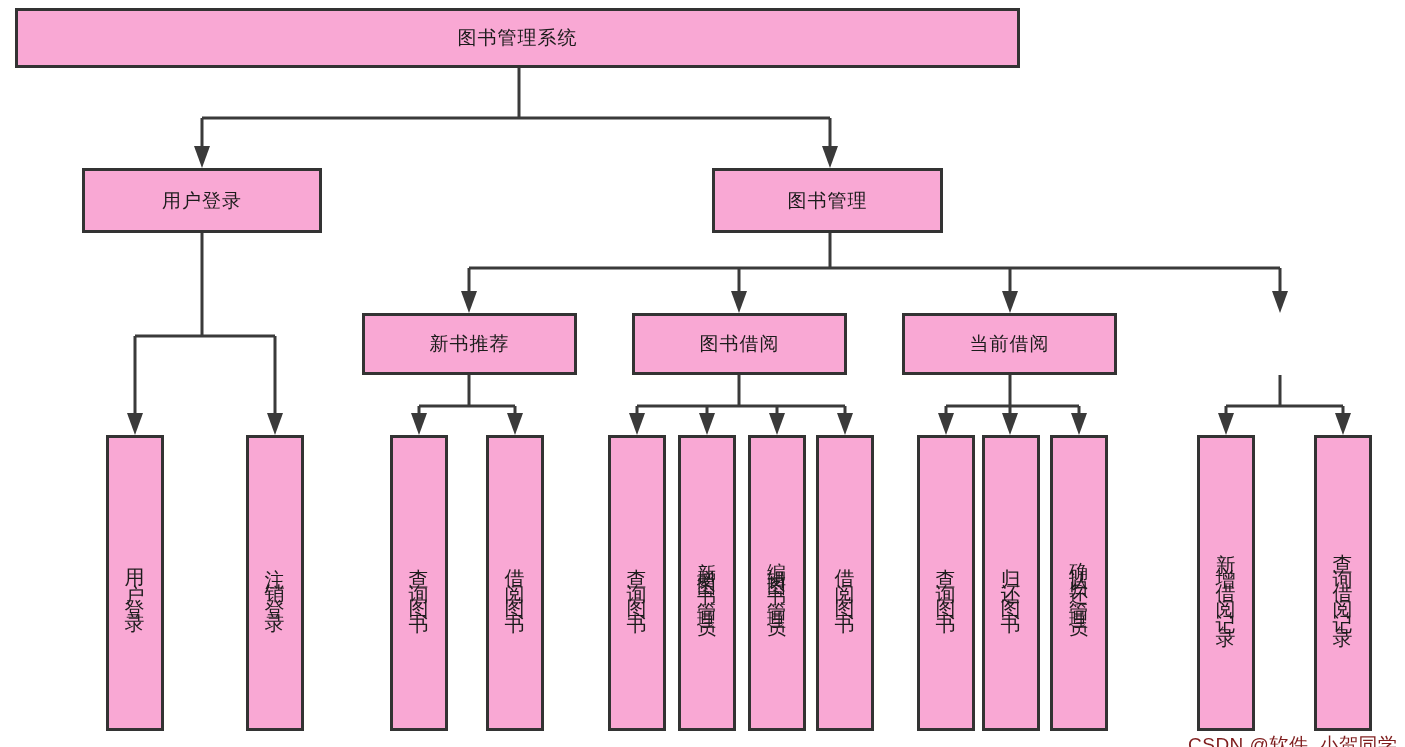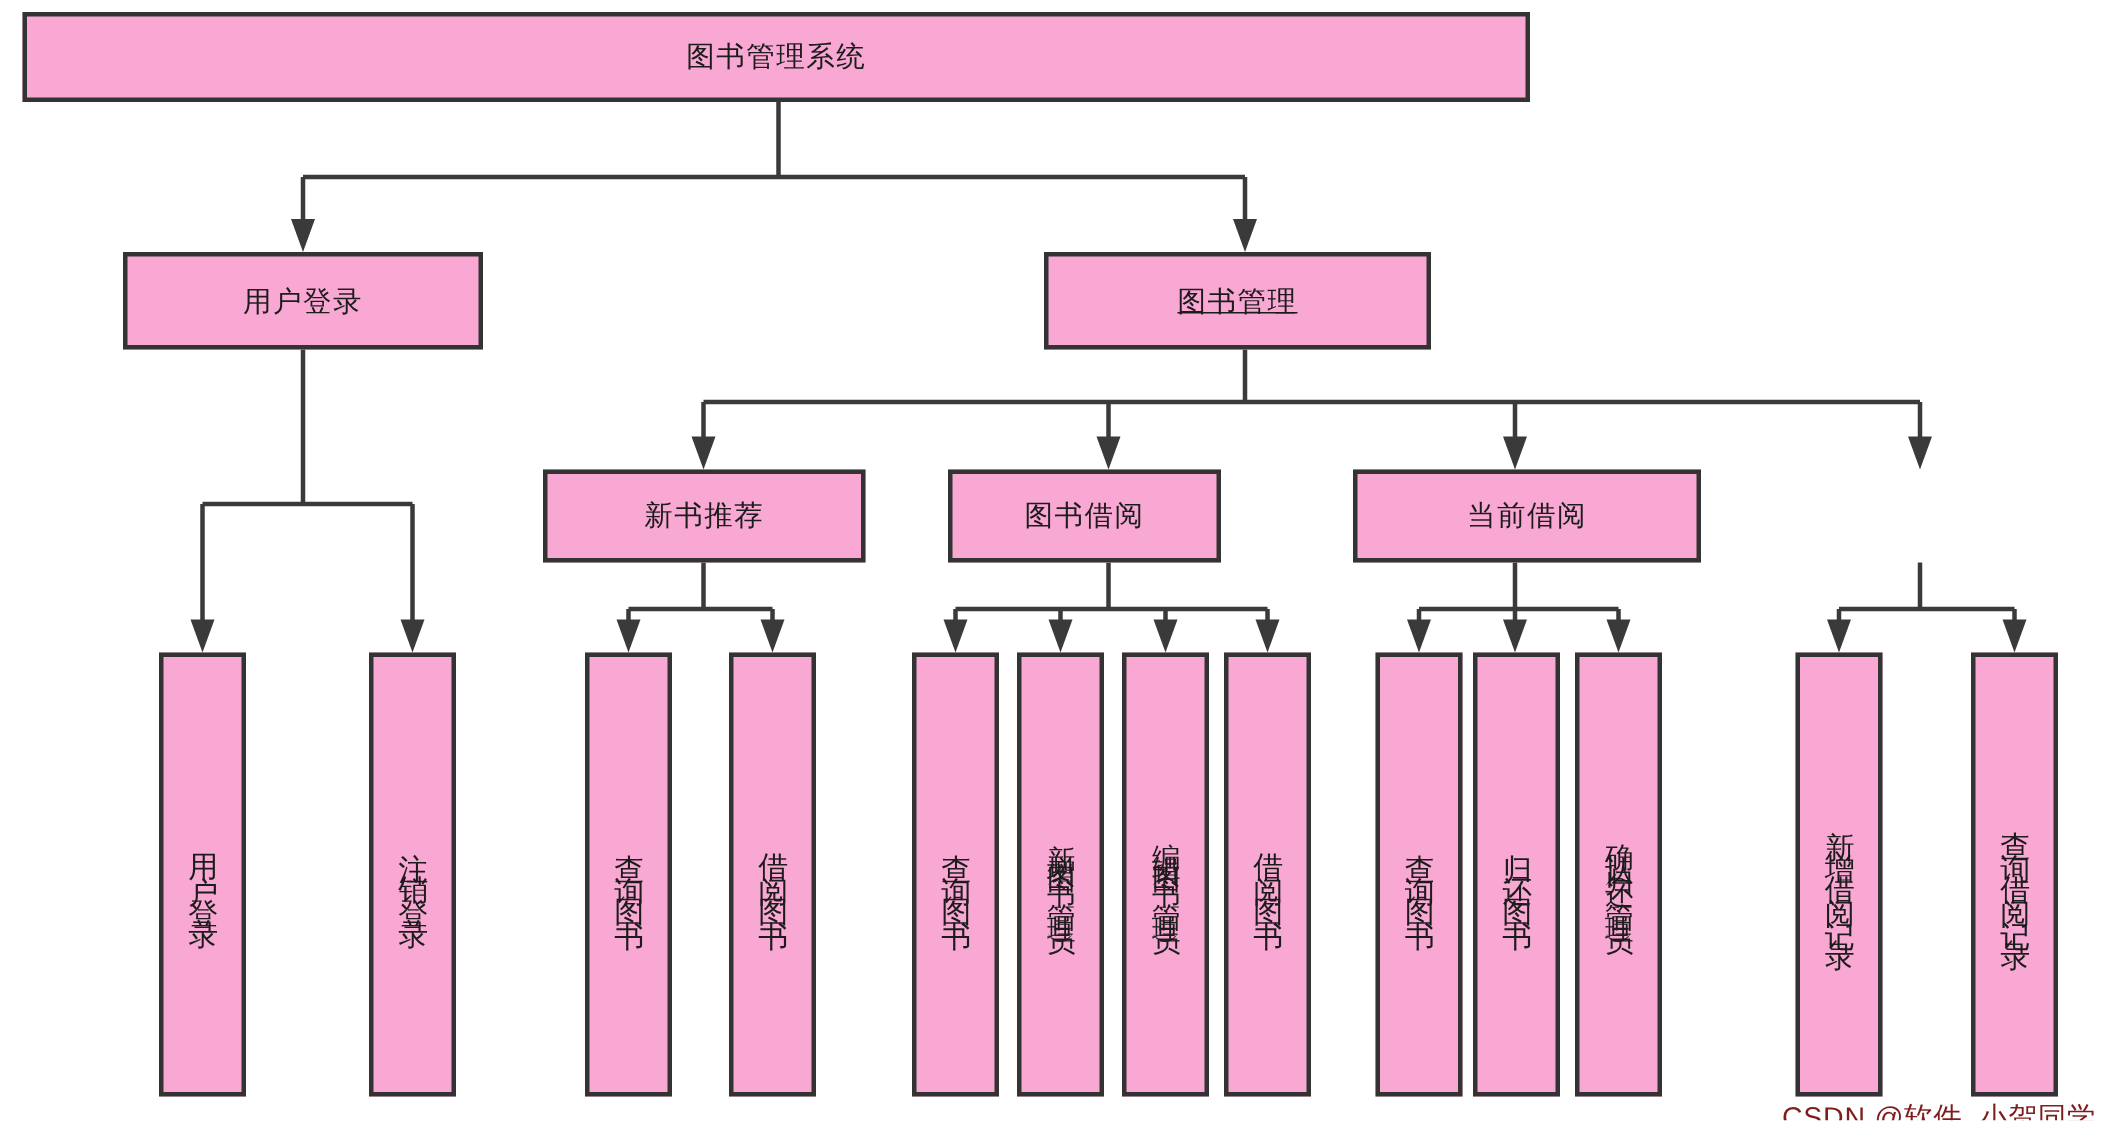--- a/index.html
+++ b/index.html
@@ -25,24 +25,24 @@
     writing-mode:vertical-rl;
     text-orientation:mixed;
     font-size:20px;font-weight:500;
     letter-spacing:15px;line-height:1;
     white-space:nowrap;
   }
   .vlabel.dense{font-size:19px;letter-spacing:8px;}
   
   #n-root      {left:15px;  top:8px;   width:1005px;height:60px;}
   #n-l2-0      {left:82px;  top:168px; width:240px; height:65px;}
-  #n-l2-1      {left:696px; top:168px; width:258px; height:65px;text-decoration:underline;}
+  #n-l2-1      {left:712px; top:168px; width:231px; height:65px;}
   #n-l3-0      {left:362px; top:313px; width:215px; height:62px;justify-content:center;}
-  #n-l3-1      {left:632px; top:313px; width:182px; height:62px;}
-  #n-l3-2      {left:902px; top:313px; width:232px; height:62px;}
+  #n-l3-1      {left:632px; top:313px; width:215px; height:62px;}
+  #n-l3-2      {left:902px; top:313px; width:215px; height:62px;}
   #n-l3-3      {left:1172px;top:313px; width:215px; height:62px;}
   .leaf        {top:435px;height:296px;width:58px;}
   #n-leaf-1    {left:106px;}
   #n-leaf-2    {left:246px;}
   #n-leaf-3    {left:390px;}
   #n-leaf-4    {left:486px;}
   #n-leaf-5    {left:608px;}
   #n-leaf-6    {left:678px;}
   #n-leaf-7    {left:748px;}
   #n-leaf-8    {left:816px;}

